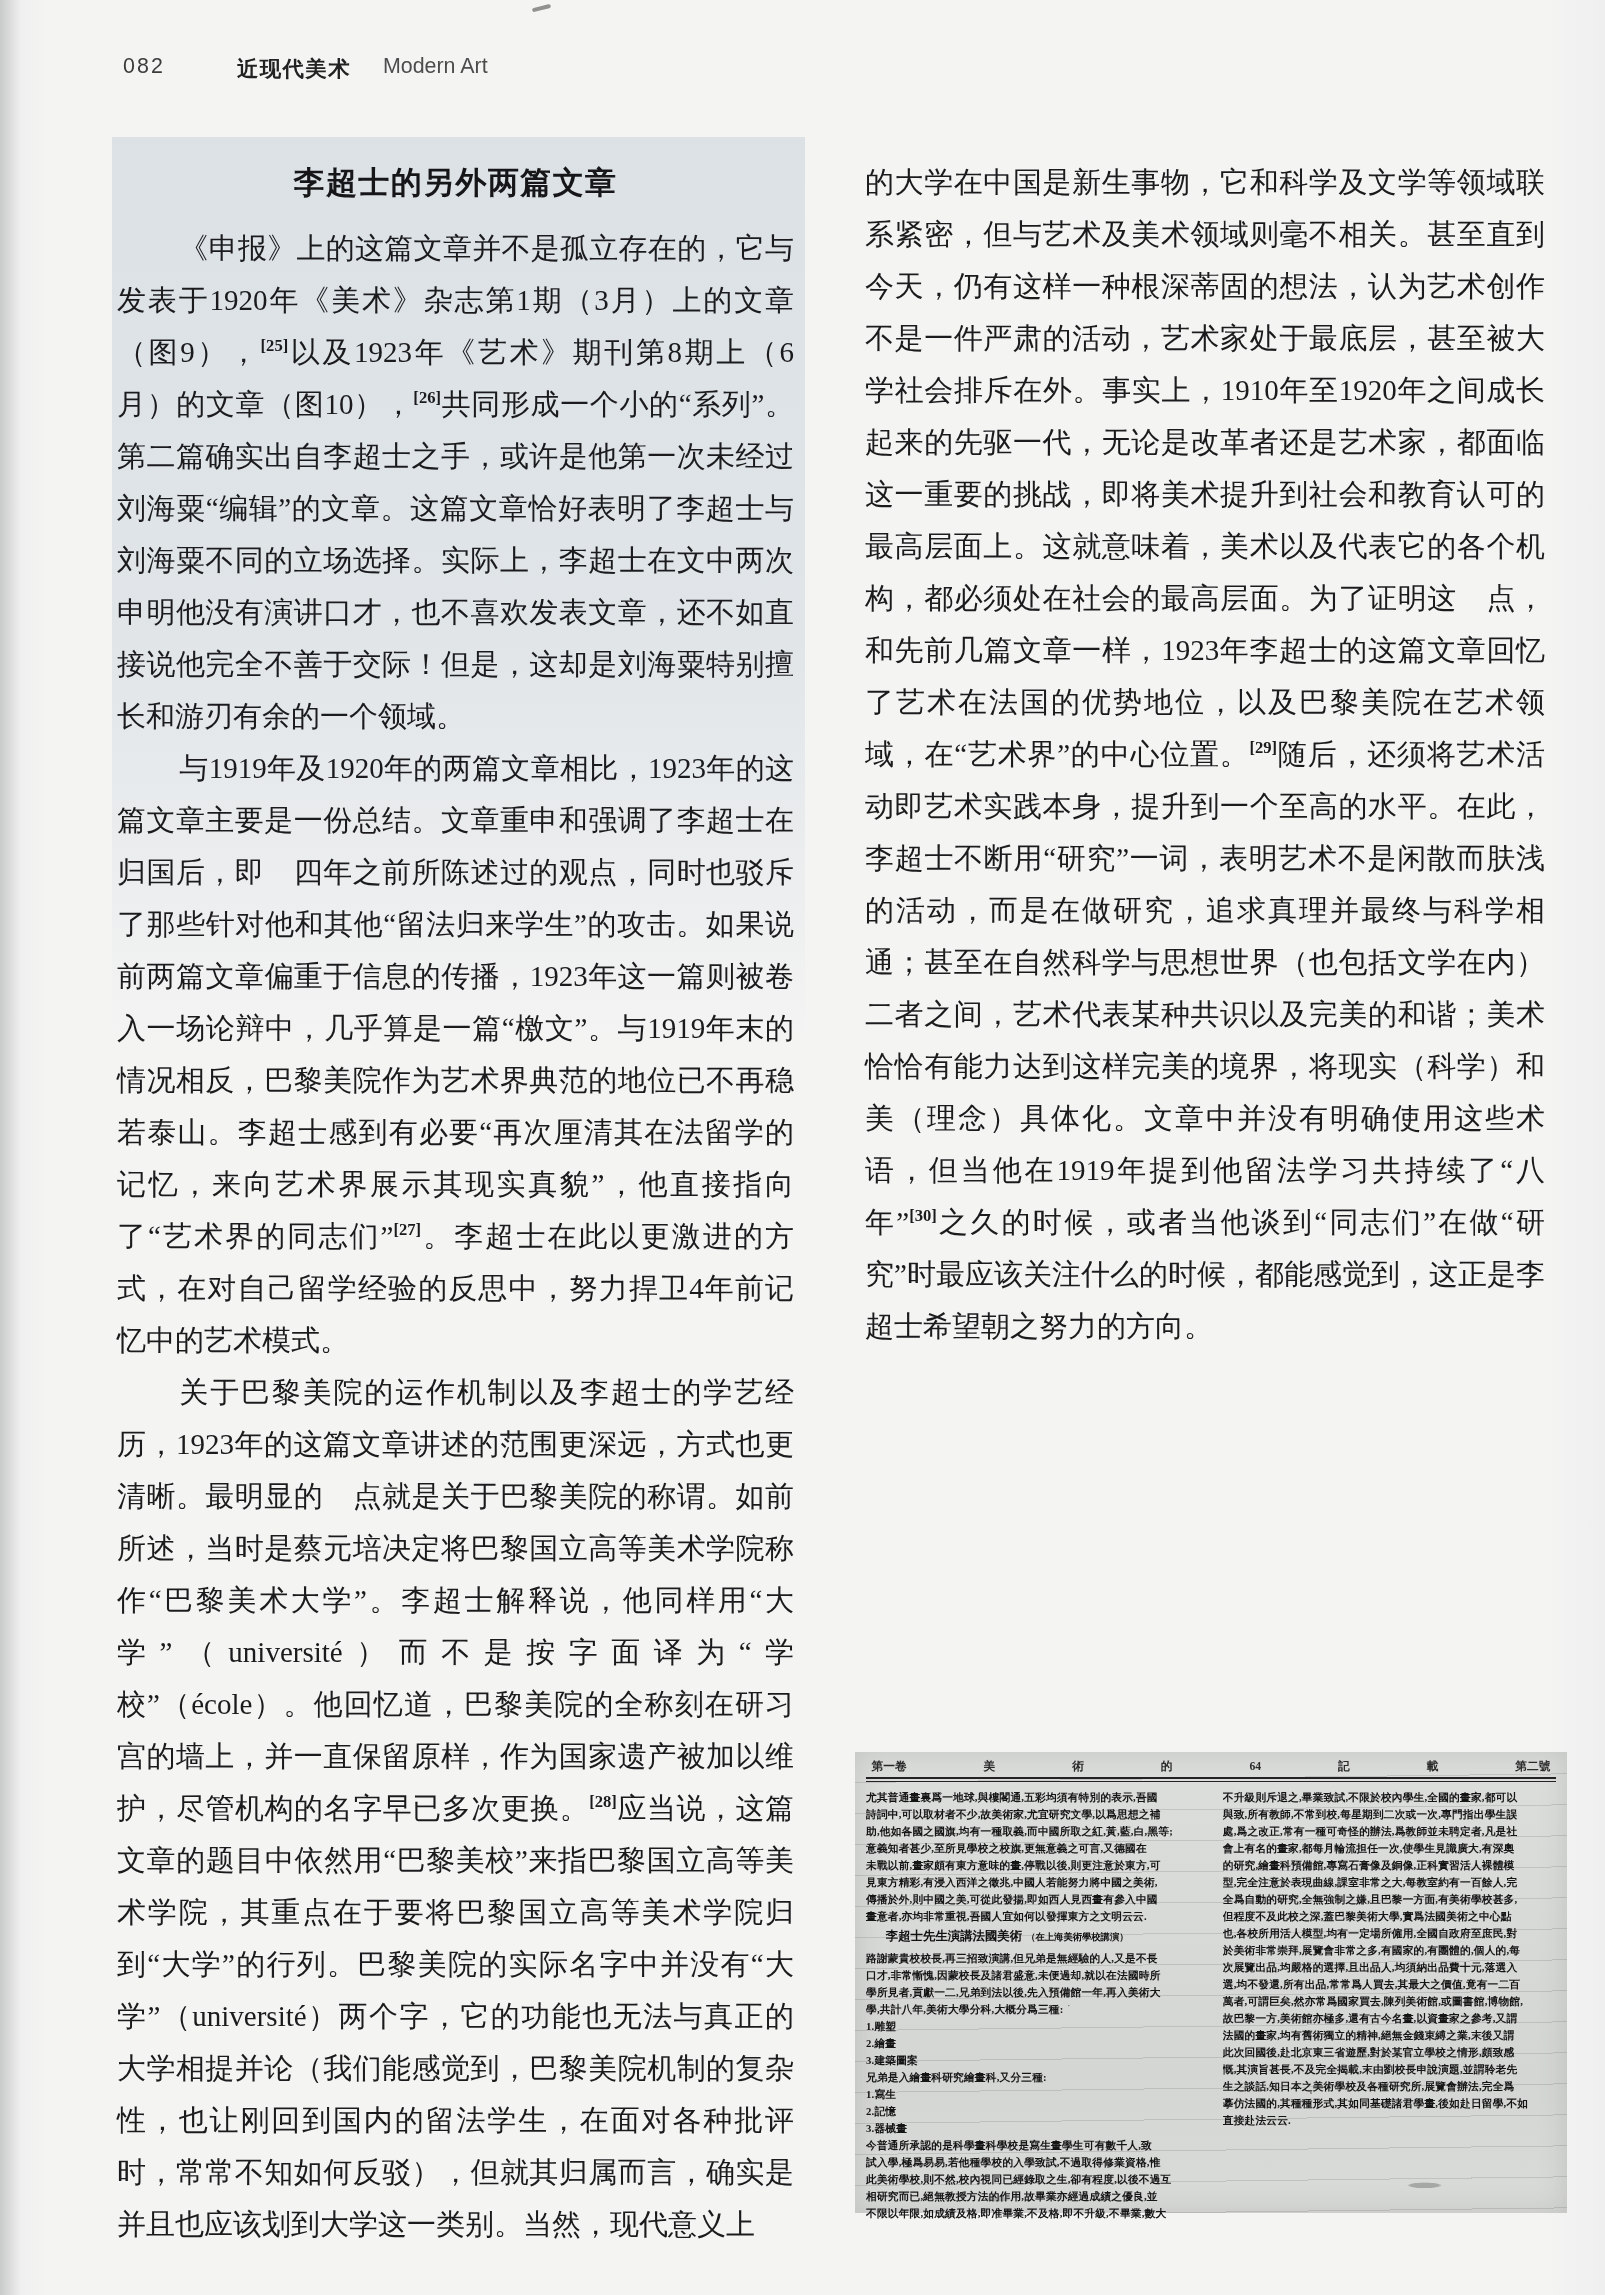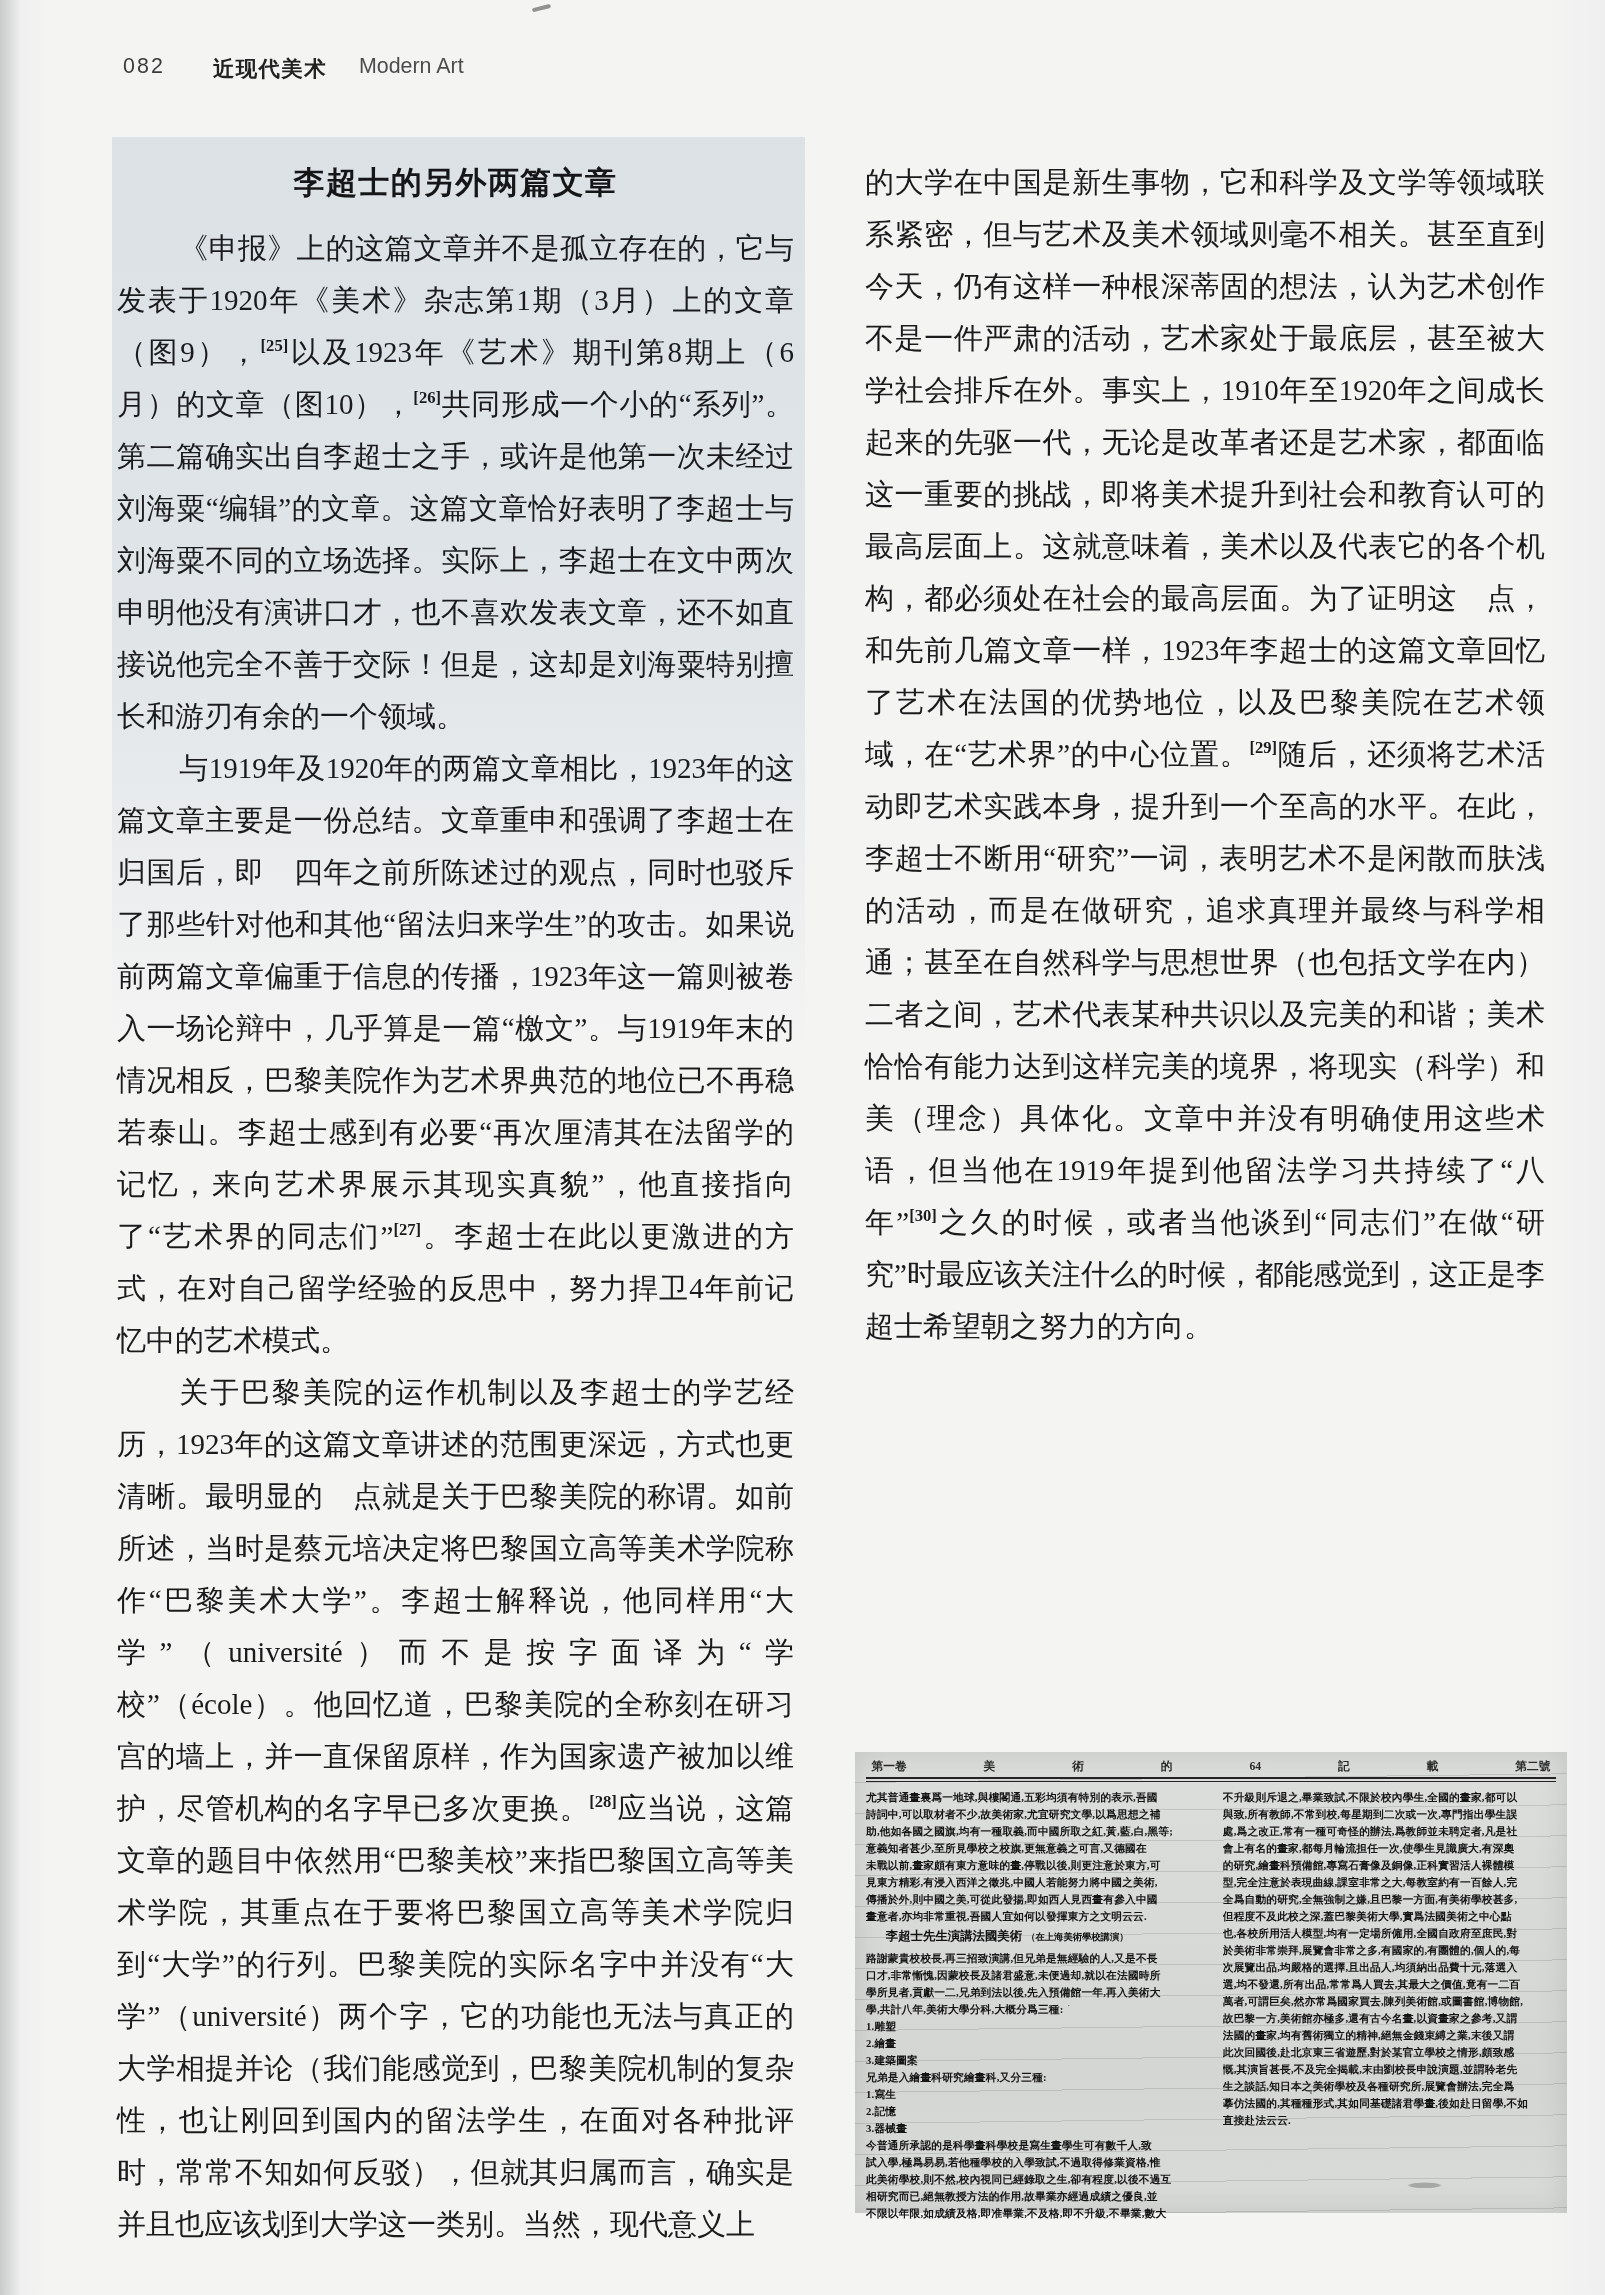--- a/index.html
+++ b/index.html
@@ -8,21 +8,21 @@
     background:linear-gradient(90deg,#ecedec 0%,#f4f4f3 3%,#f4f4f3 96%,#eeefee 100%);
     font-family:"Liberation Serif","DejaVu Serif",serif;color:#1b1b1d;
   }
   .edge-shadow{position:absolute;left:0;top:0;bottom:0;width:21px;
     background:linear-gradient(90deg,rgba(110,115,118,.28),rgba(110,115,118,0));}
   .artifact-top{position:absolute;left:532px;top:6.2px;width:19.3px;height:4.1px;
     background:rgba(45,45,45,.5);border-radius:2.1px;transform:rotate(-14deg);}
   .running-head{position:absolute;top:54px;left:123px;display:flex;align-items:flex-start;
     font-family:"Liberation Sans","DejaVu Sans",sans-serif;font-size:21.4px;}
   .folio{letter-spacing:2.1px;color:#3b3b3b;}
-  .head-zh{margin-left:48px;font-weight:700;color:#222;letter-spacing:1.4px;}
+  .head-zh{margin-left:72px;font-weight:700;color:#222;letter-spacing:1.4px;}
   .head-en{margin-left:32px;color:#4c4c4c;}
   .left-tint{position:absolute;left:112px;top:137px;width:693px;height:910px;
     background:linear-gradient(180deg,rgba(197,208,217,.52) 0%,rgba(197,208,217,.42) 55%,rgba(197,208,217,0) 100%);}
   .col{position:absolute;text-align:justify;}
   .col-left{left:117px;top:161px;width:677px;}
   .col-right{left:865px;top:156px;width:680px;}
   .heading{font-size:31px;line-height:43px;text-align:center;margin:0 0 18px;
     font-weight:700;letter-spacing:1.4px;color:#161618;}
   .para{margin:0;font-size:29px;line-height:52px;text-indent:2.15em;}
   .para.noindent{text-indent:0;}

